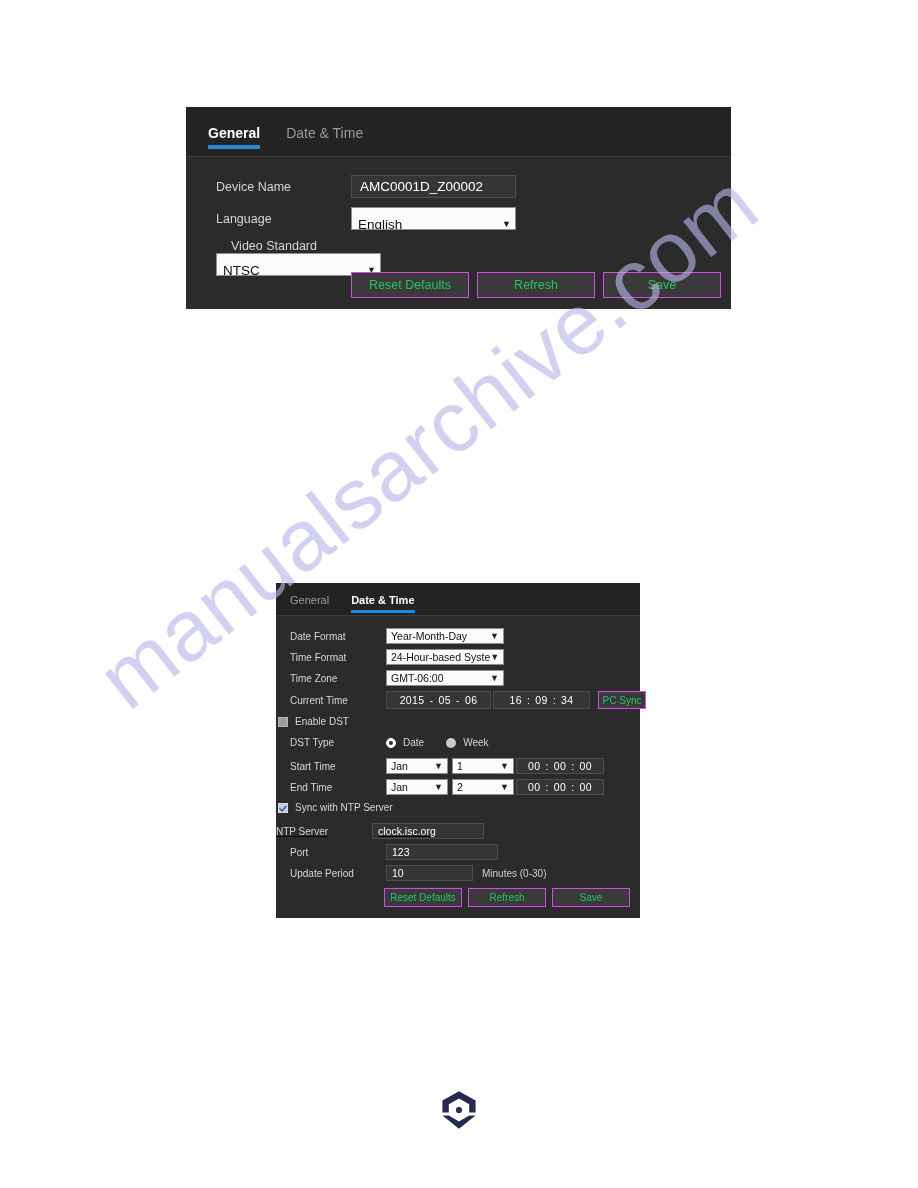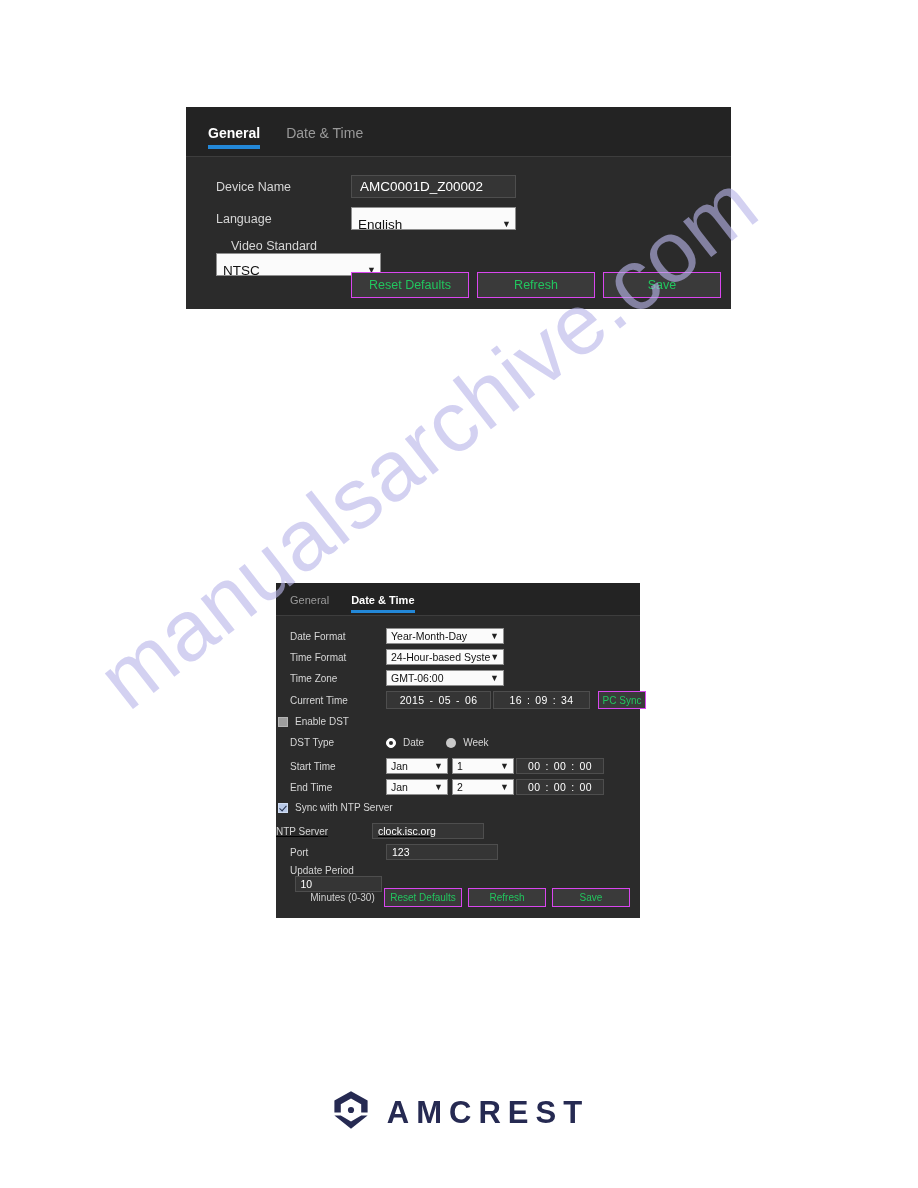--- a/index.html
+++ b/index.html
@@ -189,21 +189,21 @@
   #p2-r2{ left:14px; top:33px; }
   #p2-r3{ left:14px; top:54px; }
   #p2-r4{ left:14px; top:75px; }
   #p2-enable-dst{ left:2px;  top:100px; }
   #p2-dst-type{ left:14px; top:121px; }
   #p2-start{ left:14px; top:142px; }
   #p2-end{ left:14px; top:163px; }
   #p2-ntp-sync{ left:2px; top:186px; }
   #p2-ntpserver{ left:0; top:207px;text-decoration:underline; }
   #p2-port{ left:14px; top:228px; }
-  #p2-update{ left:14px; top:249px;flex-direction:column; }
+  #p2-update{ left:14px; top:249px; }
   #p2-buttons{ position:absolute; left:108px; top:272px; display:flex; }
   #p2-buttons .btn{ width:78px; height:19px; font-size:10px; margin-right:6px; }
   #p2-buttons .btn:last-child{ margin-right:0; }
 
   .w-dateformat{ width:118px; }
   .w-timeformat{ width:118px; }
   .w-timezone{ width:118px; }
   .w-month{ width:62px; }
   .w-day{ width:62px; }
   .w-ntp{ width:112px; }
@@ -446,14 +446,13 @@
 </div>
 
 <div id="brand">
   <span>
     <svg width="44" height="44" viewBox="0 0 44 44" aria-hidden="true">
       <path d="M22 3.2 L38.6 12.6 L38.6 24.6 L32.2 24.6 L32.2 16.3 L22 10.5 L11.8 16.3 L11.8 24.6 L5.4 24.6 L5.4 12.6 Z" fill="#262a52"></path>
       <path d="M5.4 27.6 L11.8 27.6 L22 33.5 L32.2 27.6 L38.6 27.6 L22 40.8 Z" fill="#262a52"></path>
       <circle cx="22" cy="22" r="3.1" fill="#262a52"></circle>
     </svg>
   </span>
-  <span class="word">AMCREST</span>
 </div>
 
 </body></html>

